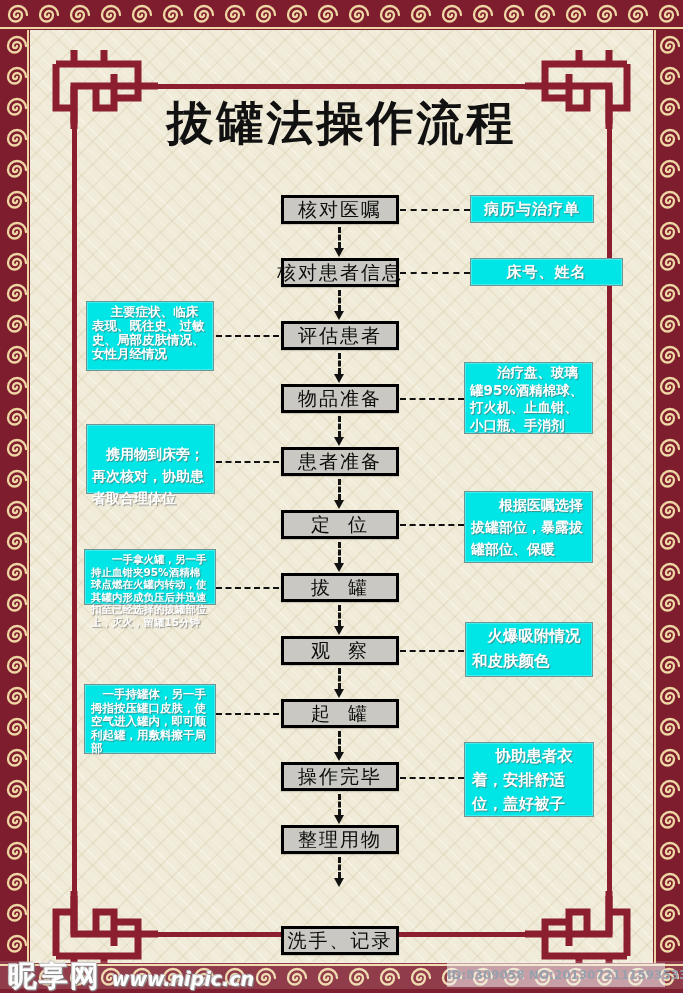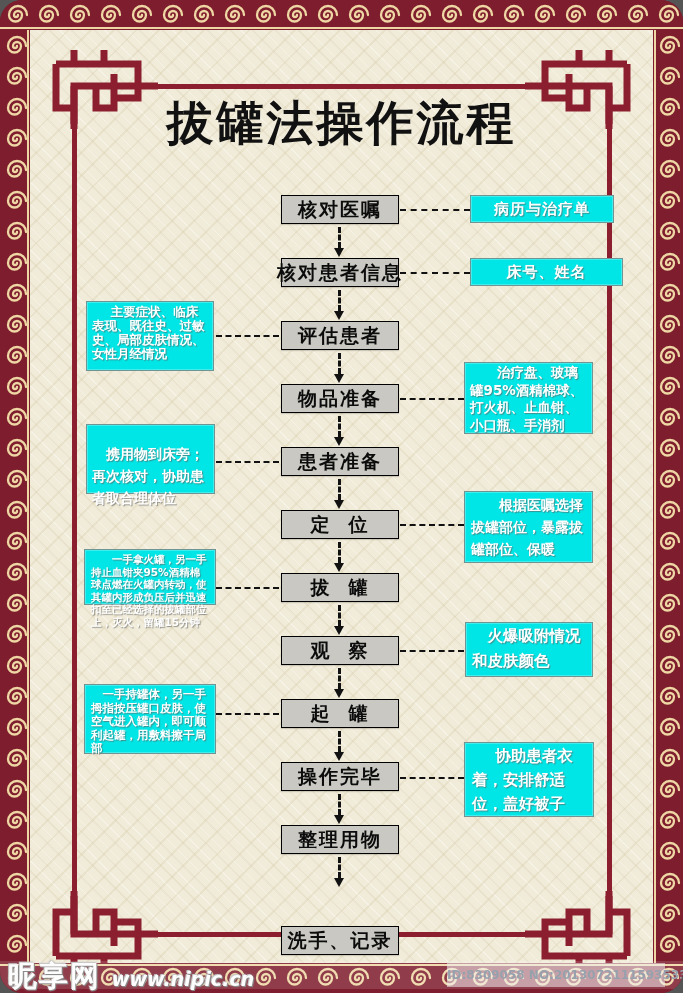--- a/index.html
+++ b/index.html
@@ -1,20 +1,19 @@
 <!DOCTYPE html>
 <html><head>
 <meta charset="utf-8">
 <style>
   html,body { margin:0; padding:0; background:#555; }
   .poster {
     position:relative; width:683px; height:993px; overflow:hidden;
     background:#7e1d2d;
     font-family:"DejaVu Sans", sans-serif;
-    border-radius:22px;
   }
   
   .paper {
     position:absolute; left:30px; top:30px; width:623px; height:933px;
     background-color:#f1ecd9;
     background-image:
       repeating-linear-gradient(45deg,  rgba(205,190,152,0.22) 0 2px, transparent 2px 16px),
       repeating-linear-gradient(-45deg, rgba(205,190,152,0.22) 0 2px, transparent 2px 16px),
       repeating-linear-gradient(45deg,  rgba(255,255,255,0.35) 0 1px, transparent 1px 8px);
     z-index:0;
@@ -35,23 +34,23 @@
   .knot.br { transform:scale(-1,-1); }
 
   .title {
     position:absolute; top:92px; left:0; width:100%; margin:0;
     text-align:center; font-size:47px; font-weight:900; letter-spacing:3px;
     color:#111; z-index:2;
   }
 
   .step {
     position:absolute; left:281px; width:118px; height:29px;
-    background:#c9c8c2; border:1px solid #000000; box-sizing:border-box;
+    background:#c9c8c2; border:3px solid #000000; box-sizing:border-box;
     display:flex; align-items:center; justify-content:center;
-    font-weight:bold; font-size:19px; letter-spacing:2px; color:#0c0c0c;
+    font-weight:normal; font-size:19px; letter-spacing:2px; color:#0c0c0c;
     white-space:pre; z-index:2;
     box-shadow:0 1px 1px rgba(0,0,0,0.15);
   }
 
   .arrow { position:absolute; left:333px; width:12px; height:30px; z-index:2; }
   .arrow .line { width:0; height:21px; margin:0 auto; border-left:3px dashed #111; }
   .arrow .head {
     width:0; height:0; margin:0 auto;
     border-left:5.5px solid transparent; border-right:5.5px solid transparent;
     border-top:9px solid #111;
@@ -304,21 +303,21 @@
   <div class="connector" style="top:272px; left:400px; width:70px;"></div>
   <div class="connector" style="top:335px; left:216px; width:63px;"></div>
   <div class="connector" style="top:398px; left:400px; width:64px;"></div>
   <div class="connector" style="top:461px; left:216px; width:63px;"></div>
   <div class="connector" style="top:524px; left:400px; width:64px;"></div>
   <div class="connector" style="top:587px; left:216px; width:63px;"></div>
   <div class="connector" style="top:650px; left:400px; width:64px;"></div>
   <div class="connector" style="top:713px; left:216px; width:63px;"></div>
   <div class="connector" style="top:777px; left:400px; width:64px;"></div>
 
-  <div class="note single" style="top:195px; left:470px; width:144px; height:28px; font-size:15px;">病历与治疗单</div>
+  <div class="note single" style="top:195px; left:470px; width:124px; height:28px; font-size:15px;">病历与治疗单</div>
   <div class="note single" style="top:258px; left:470px; width:153px; height:28px; font-size:15px;">床号、姓名</div>
   <div class="note" style="top:362px; left:464px; width:129px; height:72px; font-size:13.5px; line-height:17.5px; padding:1px 5px; text-indent:2em;">治疗盘、玻璃罐95%酒精棉球、打火机、止血钳、小口瓶、手消剂</div>
   <div class="note" style="top:491px; left:464px; width:129px; height:72px; font-size:14px; line-height:22px; padding:2px 6px; text-indent:2em;">根据医嘱选择拔罐部位，暴露拔罐部位、保暖</div>
   <div class="note" style="top:622px; left:465px; width:128px; height:55px; font-size:15.5px; line-height:25px; padding:1px 6px; text-indent:1em;">火爆吸附情况和皮肤颜色</div>
   <div class="note" style="top:742px; left:464px; width:130px; height:75px; font-size:15.5px; line-height:24px; padding:1px 7px; text-indent:1.5em;">协助患者衣着，安排舒适位，盖好被子</div>
 
   <div class="note" style="top:301px; left:86px; width:128px; height:70px; font-size:12.5px; line-height:14px; padding:3px 5px; text-indent:1.5em;">主要症状、临床表现、既往史、过敏史、局部皮肤情况、女性月经情况</div>
   <div class="note" style="top:424px; left:86px; width:129px; height:70px; font-size:14px; line-height:22px; padding:18px 5px; text-indent:1em;">携用物到床旁；再次核对，协助患者取合理体位</div>
   <div class="note" style="top:549px; left:84px; width:132px; height:56px; font-size:10.5px; line-height:12.5px; padding:3px 6px; text-indent:2em;">一手拿火罐，另一手持止血钳夹95%酒精棉球点燃在火罐内转动，使其罐内形成负压后并迅速扣至已经选择的拔罐部位上，灭火，留罐15分钟</div>
   <div class="note" style="top:684px; left:84px; width:132px; height:70px; font-size:11.5px; line-height:13.5px; padding:3px 6px; text-indent:1em;">一手持罐体，另一手拇指按压罐口皮肤，使空气进入罐内，即可顺利起罐，用敷料擦干局部</div>

